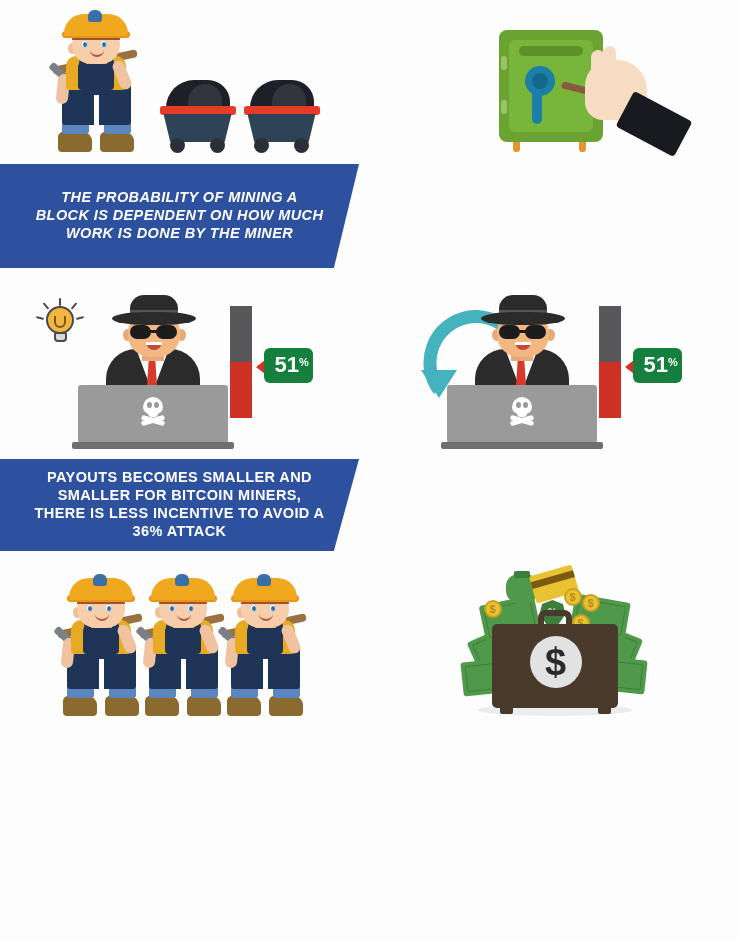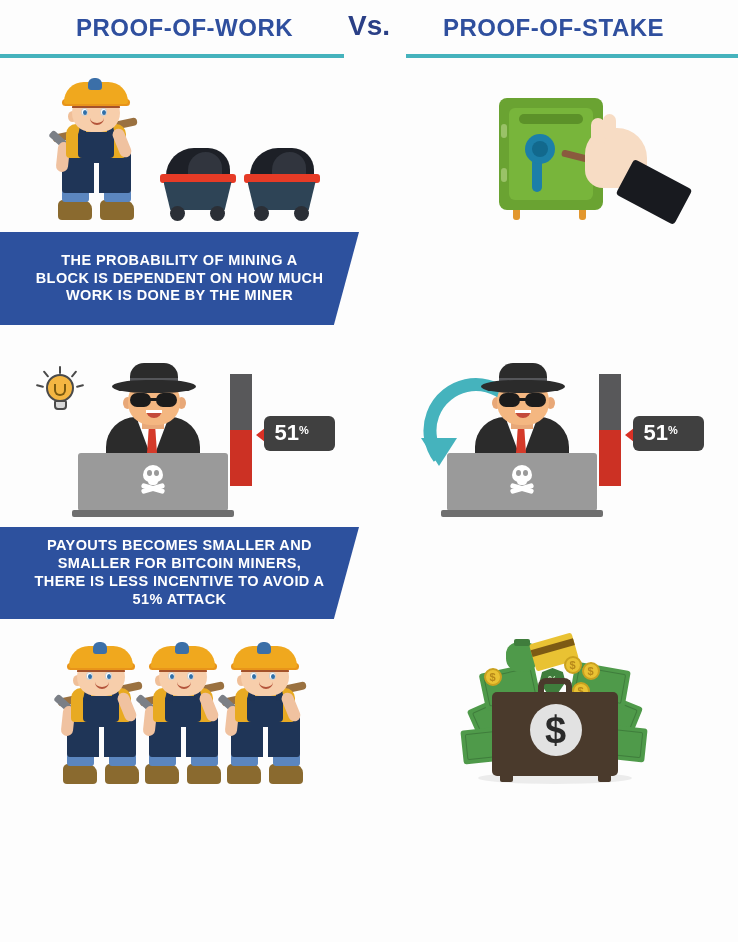--- a/index.html
+++ b/index.html
@@ -193,22 +193,22 @@
   .bulb-fil { position: absolute; top: 18px; left: 14px; width: 12px; height: 12px;
               border: 2px solid #7a5a10; border-top: none; border-radius: 0 0 6px 6px; }
 
   
   .circ-arrow { position: absolute; top: 0; left: 0; width: 140px; height: 130px; }
 
   
   .barwrap { position: relative; width: 100px; height: 118px; }
   .bar { position: absolute; top: 0; left: 0; width: 22px; height: 112px; background: #58585a; }
   .bar-fill { position: absolute; bottom: 0; left: 0; width: 22px; height: 56px; background: #cc3124; }
-  .badge { position: absolute; top: 42px; left: 34px; background: #404040; color: #fff;
-           border-radius: 6px; padding: 6px 26px 7px 11px; font-weight: bold; line-height: 1; }
+  .badge { position: absolute; top: 42px; left: 34px; background: #15803d; color: #fff;
+           border-radius: 6px; padding: 6px 4px 7px 11px; font-weight: bold; line-height: 1; }
   .badge .num { font-size: 22px; }
   .badge .pct { font-size: 11px; vertical-align: super; font-weight: bold; }
   .badge-notch { position: absolute; top: 54px; left: 26px; width: 0; height: 0;
            border-top: 7px solid transparent; border-bottom: 7px solid transparent;
            border-right: 9px solid #d93025; }
 
   
   .money { position: relative; width: 200px; height: 155px; }
   .bill { position: absolute; background: #4f9a4a; border-radius: 3px; }
   .bill-in { position: absolute; inset: 4px; border: 1.5px solid #3f7d3c; border-radius: 2px; }
@@ -227,27 +227,20 @@
   .case-foot { position: absolute; bottom: 2px; width: 13px; height: 8px; background: #4a3a2c; border-radius: 2px; }
   .case-foot.l { left: 46px; } .case-foot.r { left: 144px; }
   .shadow-ell { position: absolute; bottom: 0; left: 24px; width: 154px; height: 12px;
           background: #ececec; border-radius: 50%; }
 </style>
 </head>
 <body>
 
 <div class="page">
 
-  <div class="header">
-    <div class="hdr-title left">PROOF-OF-WORK</div>
-    <div class="hdr-vs">Vs.</div>
-    <div class="hdr-title right">PROOF-OF-STAKE</div>
-    <div class="hdr-rule l"></div>
-    <div class="hdr-rule r"></div>
-  </div>
 
   <div class="row" style="height:263px;">
 
     <div class="cell left">
       <div class="art" style="top:16px;height:136px;">
         <div class="miner">
           <div class="m-pick"></div>
           <div class="m-pickhead"></div>
           <div class="m-boot l"></div>
           <div class="m-boot r"></div>
@@ -285,21 +278,21 @@
         <div style="width:8px;"></div>
         <div class="cart">
           <div class="cart-coal"></div>
           <div class="cart-coal2"></div>
           <div class="cart-rim"></div>
           <div class="cart-body"></div>
           <div class="cart-wheel l"></div>
           <div class="cart-wheel r"></div>
         </div>
       </div>
-      <div class="banner left" style="top:164px;height:93px;">THE PROBABILITY OF MINING A BLOCK IS DEPENDENT ON HOW MUCH WORK IS DONE BY THE MINER</div>
+      <div class="banner left" style="top:164px;height:104px;font-style:italic;">THE PROBABILITY OF MINING A BLOCK IS DEPENDENT ON HOW MUCH WORK IS DONE BY THE MINER</div>
     </div>
 
     <div class="cell right">
       <div class="art" style="top:16px;height:136px;">
         <div class="safe">
           <div class="safe-leg l"></div>
           <div class="safe-leg r"></div>
           <div class="safe-body"></div>
           <div class="safe-door"></div>
           <div class="safe-slot"></div>
@@ -365,21 +358,21 @@
         <div class="barwrap" style="margin-bottom:12px;">
           <div class="bar">
             <div class="bar-fill"></div>
           </div>
           <div class="badge-notch"></div>
           <div class="badge">
             <span class="num">51</span><span class="pct">%</span>
           </div>
         </div>
       </div>
-      <div class="banner left" style="top:196px;height:92px;">PAYOUTS BECOMES SMALLER AND SMALLER FOR BITCOIN MINERS, THERE IS LESS INCENTIVE TO AVOID A 51% ATTACK</div>
+      <div class="banner left" style="top:196px;height:92px;">PAYOUTS BECOMES SMALLER AND SMALLER FOR BITCOIN MINERS, THERE IS LESS INCENTIVE TO AVOID A 36% ATTACK</div>
     </div>
 
     <div class="cell right">
       <div class="art" style="top:28px;height:160px;align-items:center;">
         <div style="position:relative;width:190px;height:155px;">
           <svg class="circ-arrow" viewBox="0 0 140 130">
             <path d="M30 96 A46 46 0 1 1 112 78" stroke="#45b3bd" stroke-width="13" fill="none" stroke-linecap="butt"></path>
             <polygon points="12,76 48,76 30,104" fill="#45b3bd"></polygon>
           </svg>
           <div class="hacker" style="position:absolute;top:5px;left:32px;">

